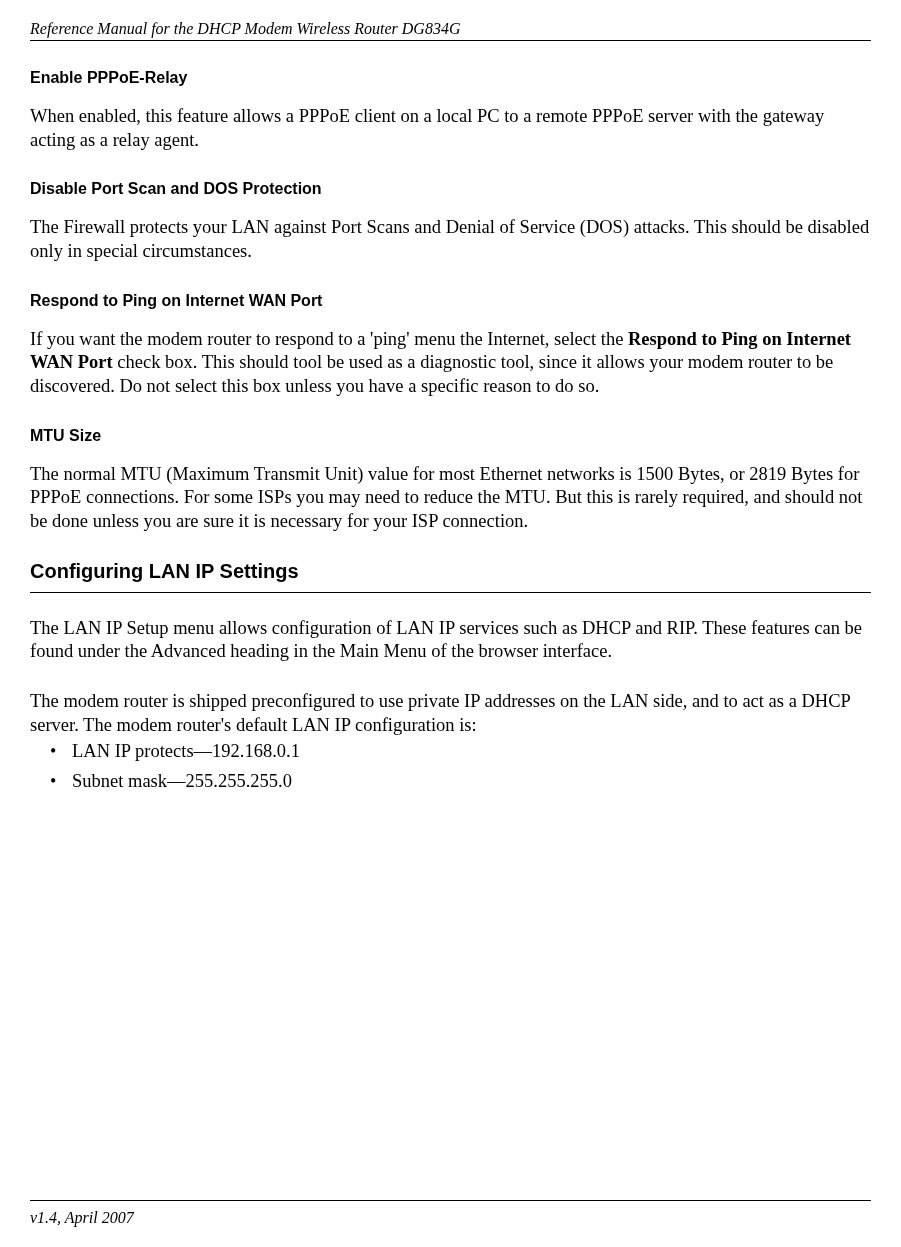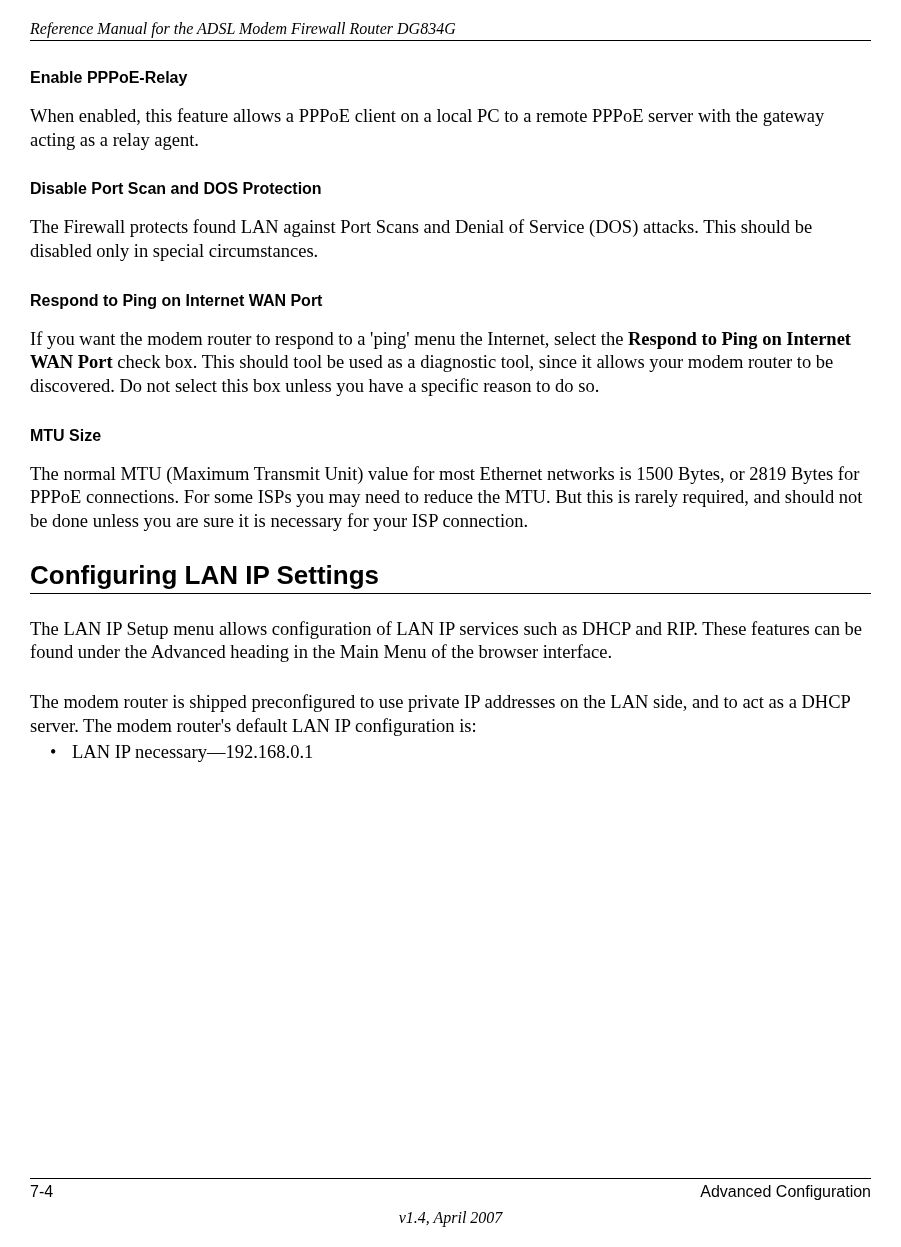--- a/index.html
+++ b/index.html
@@ -27,23 +27,23 @@
     }
     h2 {
       font-family: Arial, Helvetica, sans-serif;
       font-weight: bold;
       font-size: 16px;
       margin-bottom: 18px;
     }
     h1 {
       font-family: Arial, Helvetica, sans-serif;
       font-weight: bold;
-      font-size: 26px;
+      font-size: 20px;
       margin-top: 8px;
-      margin-bottom: 2px;
+      margin-bottom: 9px;
     }
     .h1-rule {
       border: none;
       border-top: 1.5px solid #000;
       margin-bottom: 24px;
     }
     p {
       font-size: 18.5px;
       line-height: 1.28;
       margin-bottom: 26px;
@@ -78,64 +78,60 @@
       border: none;
       border-top: 1px solid #000;
       margin-bottom: 4px;
     }
     .footer-row {
       display: flex;
       justify-content: space-between;
       font-size: 16px;
     }
     .footer-version {
-      text-align: center;
       font-style: italic;
       font-size: 16px;
       margin-top: 8px;
     }
     .footer-right {
       font-family: Arial, Helvetica, sans-serif;
       font-size: 16px;
     }
     .footer-left {
       font-family: Arial, Helvetica, sans-serif;
       font-size: 16px;
     }
     .section-gap {
       margin-bottom: 28px;
     }
   </style>
 </head>
 <body>
 
-<div class="header-line">Reference Manual for the ADSL Modem Firewall Router DG834G</div>
+<div class="header-line">Reference Manual for the DHCP Modem Wireless Router DG834G</div>
 <hr class="header-rule">
 
 <h2>Enable PPPoE-Relay</h2>
 <p class="section-gap">When enabled, this feature allows a PPPoE client on a local PC to a remote PPPoE server with the gateway acting as a relay agent.</p>
 
 <h2>Disable Port Scan and DOS Protection</h2>
-<p class="section-gap">The Firewall protects found LAN against Port Scans and Denial of Service (DOS) attacks. This should be disabled only in special circumstances.</p>
+<p class="section-gap">The Firewall protects your LAN against Port Scans and Denial of Service (DOS) attacks. This should be disabled only in special circumstances.</p>
 
 <h2>Respond to Ping on Internet WAN Port</h2>
 <p class="section-gap"><span>If you want the modem router to respond to a 'ping' menu the Internet, select the </span><span class="bold">Respond to Ping on Internet WAN Port</span><span> check box. This should tool be used as a diagnostic tool, since it allows your modem router to be discovered. Do not select this box unless you have a specific reason to do so.</span></p>
 
 <h2>MTU Size</h2>
 <p>The normal MTU (Maximum Transmit Unit) value for most Ethernet networks is 1500 Bytes, or 2819 Bytes for PPPoE connections. For some ISPs you may need to reduce the MTU. But this is rarely required, and should not be done unless you are sure it is necessary for your ISP connection.</p>
 
 <h1>Configuring LAN IP Settings</h1>
 <hr class="h1-rule">
 
 <p>The LAN IP Setup menu allows configuration of LAN IP services such as DHCP and RIP. These features can be found under the Advanced heading in the Main Menu of the browser interface.</p>
 <p style="margin-bottom:0">The modem router is shipped preconfigured to use private IP addresses on the LAN side, and to act as a DHCP server. The modem router's default LAN IP configuration is:</p>
 <ul>
-  <li>LAN IP necessary—192.168.0.1</li>
+  <li>LAN IP protects—192.168.0.1</li>
+  <li>Subnet mask—255.255.255.0</li>
 </ul>
 
 <div class="footer">
   <hr class="footer-rule">
-  <div class="footer-row">
-    <span class="footer-left">7-4</span>
-    <span class="footer-right">Advanced Configuration</span>
-  </div>
   <div class="footer-version">v1.4, April 2007</div>
 </div>
 
 </body></html>

